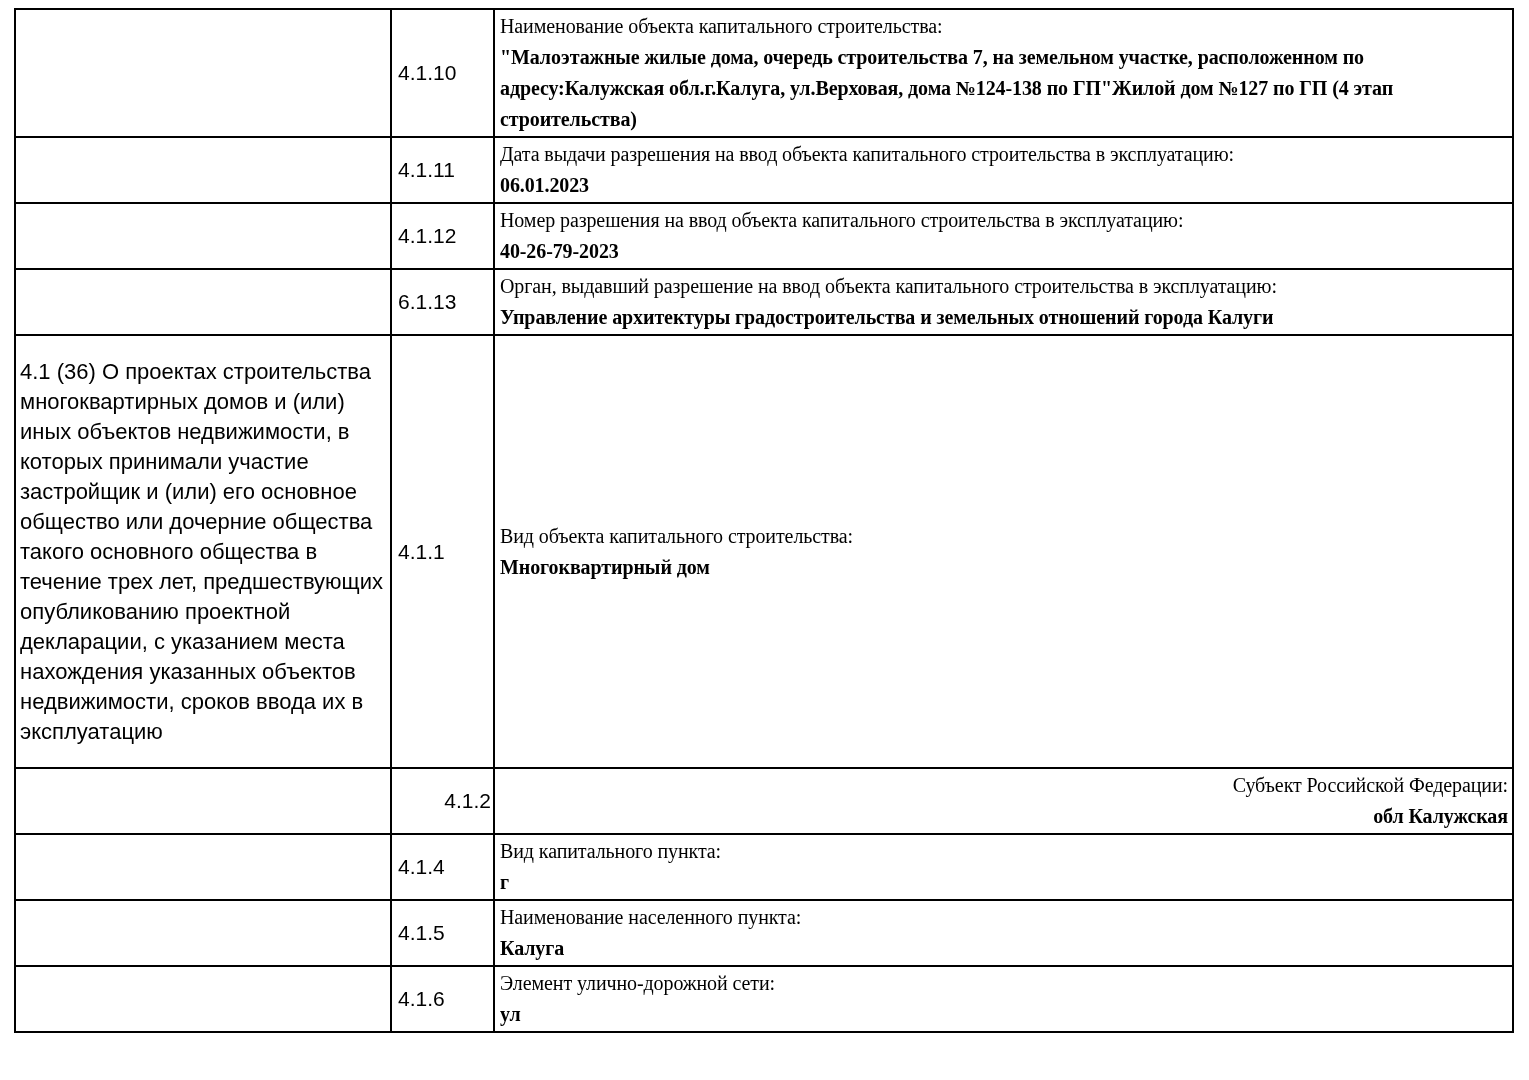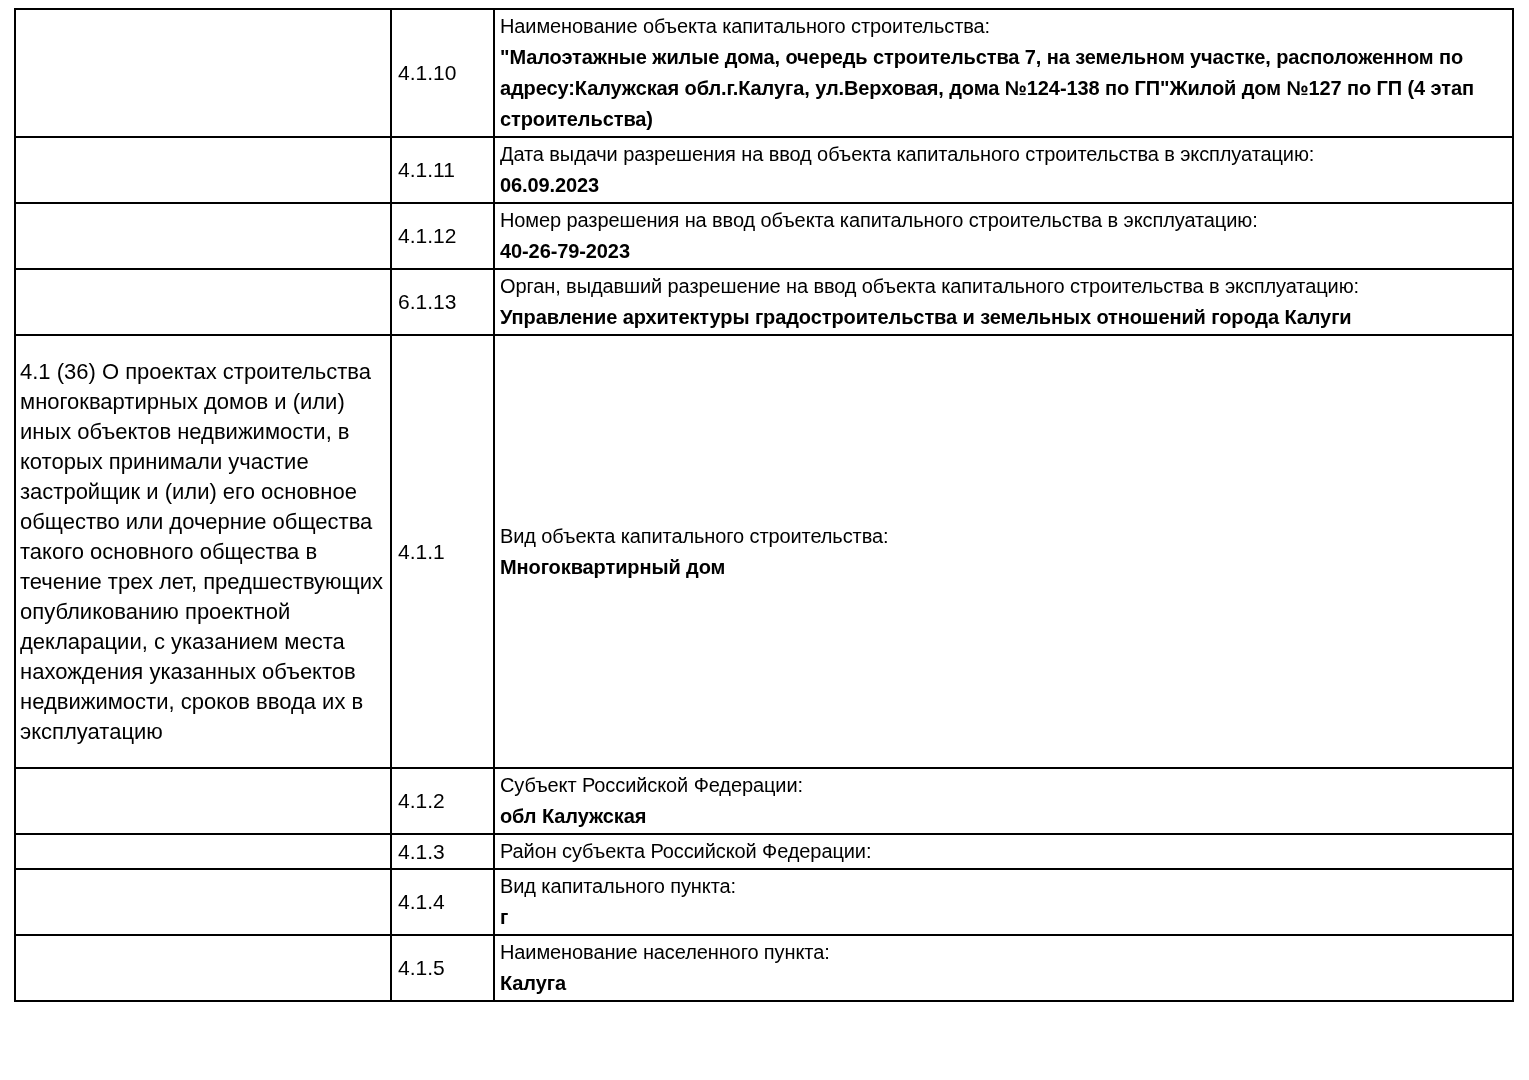--- a/index.html
+++ b/index.html
@@ -40,20 +40,21 @@
     font-size: 21px;
     line-height: 26px;
     padding: 1px 2px 1px 6px;
   }
   td.detail-cell {
     width: 1019px;
     font-size: 20px;
     line-height: 31px;
     letter-spacing: -0.1px;
     padding: 1px 4px 1px 5px;
+    font-family: Liberation Serif, serif;
   }
   .field-label { font-weight: normal; }
   .field-value { font-weight: bold; }
 </style>
 </head>
 <body>
 
 <div class="page">
   <table class="decl">
     <colgroup>
@@ -68,21 +69,21 @@
           <td class="detail-cell">
             <div class="field-label">Наименование объекта капитального строительства:</div>
             <div class="field-value">"Малоэтажные жилые дома, очередь строительства 7, на земельном участке, расположенном по адресу:Калужская обл.г.Калуга, ул.Верховая, дома №124-138 по ГП"Жилой дом №127 по ГП (4 этап строительства)</div>
           </td>
         </tr>
         <tr style="height: 65px;">
           <td class="section-cell"></td>
           <td class="code-cell">4.1.11</td>
           <td class="detail-cell">
             <div class="field-label">Дата выдачи разрешения на ввод объекта капитального строительства в эксплуатацию:</div>
-            <div class="field-value">06.09.2023</div>
+            <div class="field-value">06.01.2023</div>
           </td>
         </tr>
         <tr style="height: 65px;">
           <td class="section-cell"></td>
           <td class="code-cell">4.1.12</td>
           <td class="detail-cell">
             <div class="field-label">Номер разрешения на ввод объекта капитального строительства в эксплуатацию:</div>
             <div class="field-value">40-26-79-2023</div>
           </td>
         </tr>
@@ -95,46 +96,47 @@
           </td>
         </tr>
         <tr style="height: 433px;">
           <td class="section-cell">4.1 (36) О проектах строительства многоквартирных домов и (или) иных объектов недвижимости, в которых принимали участие застройщик и (или) его основное общество или дочерние общества такого основного общества в течение трех лет, предшествующих опубликованию проектной декларации, с указанием места нахождения указанных объектов недвижимости, сроков ввода их в эксплуатацию</td>
           <td class="code-cell">4.1.1</td>
           <td class="detail-cell">
             <div class="field-label">Вид объекта капитального строительства:</div>
             <div class="field-value">Многоквартирный дом</div>
           </td>
         </tr>
-        <tr style="height: 66px;">
+        <tr style="height: 66px; text-align: right;">
           <td class="section-cell"></td>
           <td class="code-cell">4.1.2</td>
           <td class="detail-cell">
             <div class="field-label">Субъект Российской Федерации:</div>
             <div class="field-value">обл Калужская</div>
-          </td>
-        </tr>
-        <tr style="height: 33px;">
-          <td class="section-cell"></td>
-          <td class="code-cell">4.1.3</td>
-          <td class="detail-cell">
-            <div class="field-label">Район субъекта Российской Федерации:</div>
           </td>
         </tr>
         <tr style="height: 65px;">
           <td class="section-cell"></td>
           <td class="code-cell">4.1.4</td>
           <td class="detail-cell">
             <div class="field-label">Вид капитального пункта:</div>
             <div class="field-value">г</div>
           </td>
         </tr>
         <tr style="height: 66px;">
           <td class="section-cell"></td>
           <td class="code-cell">4.1.5</td>
           <td class="detail-cell">
             <div class="field-label">Наименование населенного пункта:</div>
             <div class="field-value">Калуга</div>
           </td>
         </tr>
+        <tr style="height: 62px;">
+          <td class="section-cell"></td>
+          <td class="code-cell">4.1.6</td>
+          <td class="detail-cell">
+            <div class="field-label">Элемент улично-дорожной сети:</div>
+            <div class="field-value">ул</div>
+          </td>
+        </tr>
       </tbody>
   </table>
 </div>
 
 </body></html>

